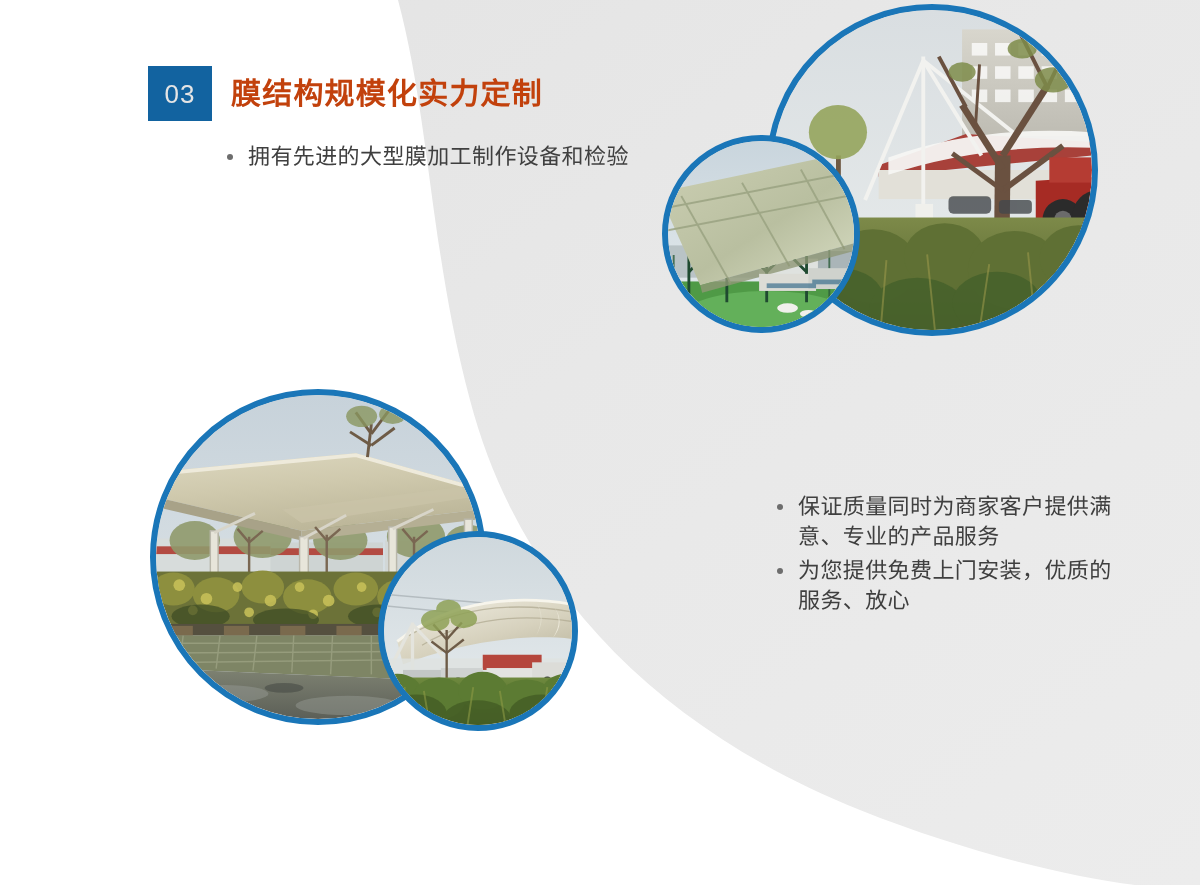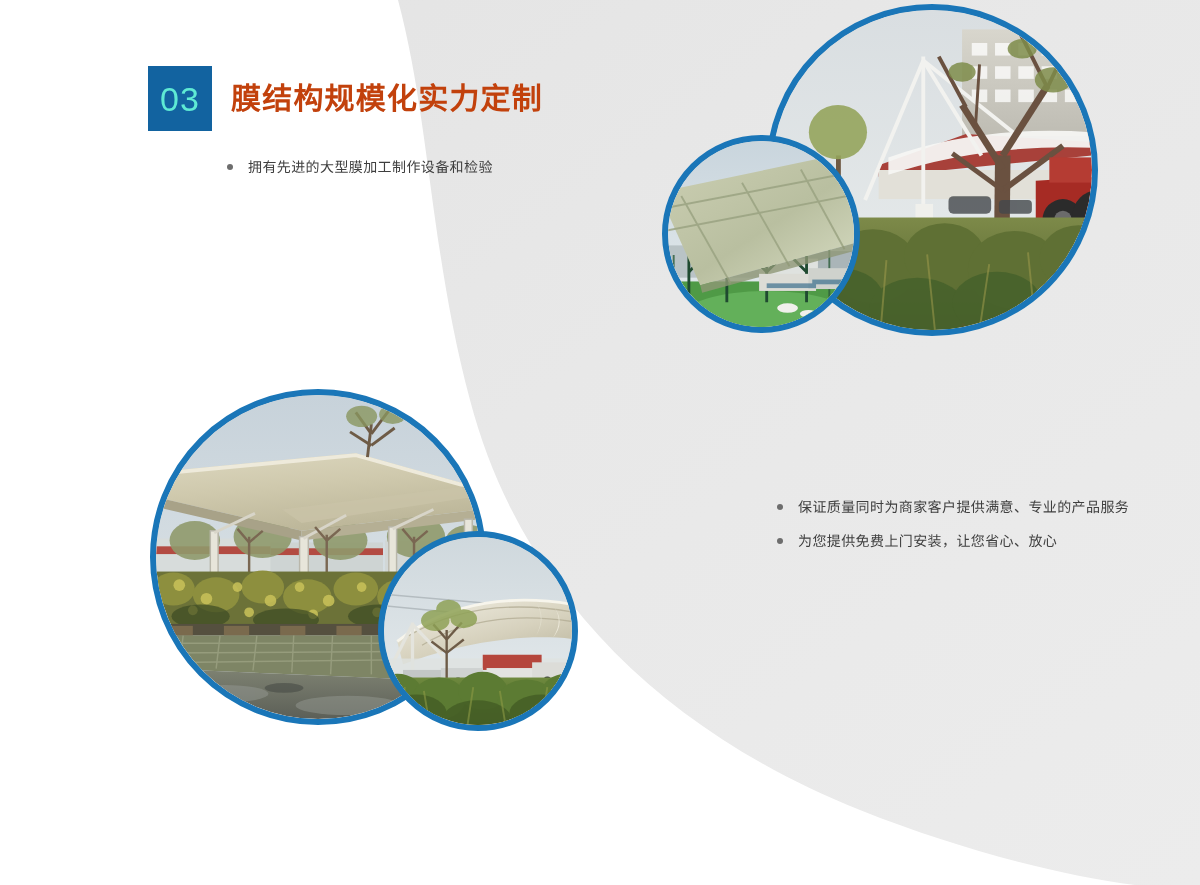--- a/index.html
+++ b/index.html
@@ -19,25 +19,25 @@
 
   
   .bg-layer{position:absolute;inset:0;}
   .bg-svg{position:absolute;left:0;top:0;width:1200px;height:885px;display:block;}
 
   
   .section{position:absolute;}
 
   .head-row{display:flex;align-items:center;}
   .num-badge{
-    width:64px;height:65px;
+    width:64px;height:55px;
     background:#1263a0;
-    color:#5eead4;
+    color:#e5e5e5;
     display:flex;align-items:center;justify-content:center;
-    font-size:34px;line-height:1;font-weight:400;
+    font-size:26px;line-height:1;font-weight:400;
     letter-spacing:1px;
     font-family:"Liberation Sans","DejaVu Sans",sans-serif;
     flex:0 0 auto;
   }
   .head-title{
     margin-left:19px;
     color:#c2410c;
     font-size:30px;
     font-weight:bold;
     letter-spacing:1.2px;
@@ -45,21 +45,21 @@
     line-height:1;
   }
 
   ul.bullets{
     list-style:none;
     margin:0;padding:0;
   }
   ul.bullets li{
     position:relative;
     color:#3f3f3f;
-    font-size:14px;
+    font-size:22px;
     line-height:30px;
     padding-left:23px;
     margin:0 0 4px 0;
     letter-spacing:.4px;
   }
   ul.bullets li::before{
     content:"";
     position:absolute;left:2px;top:12px;
     width:6px;height:6px;border-radius:50%;
     background:#6d6d6d;
@@ -544,17 +544,17 @@
       <div class="head-title">膜结构规模化实力定制</div>
     </div>
     <ul class="bullets">
       <li>拥有先进的大型膜加工制作设备和检验</li>
     </ul>
   </div>
 
   <div class="section" id="sec04">
     <ul class="bullets">
       <li>保证质量同时为商家客户提供满意、专业的产品服务</li>
-      <li>为您提供免费上门安装，让您省心、放心</li>
+      <li>为您提供免费上门安装，优质的服务、放心</li>
     </ul>
   </div>
 
 </div>
 
 </body></html>

